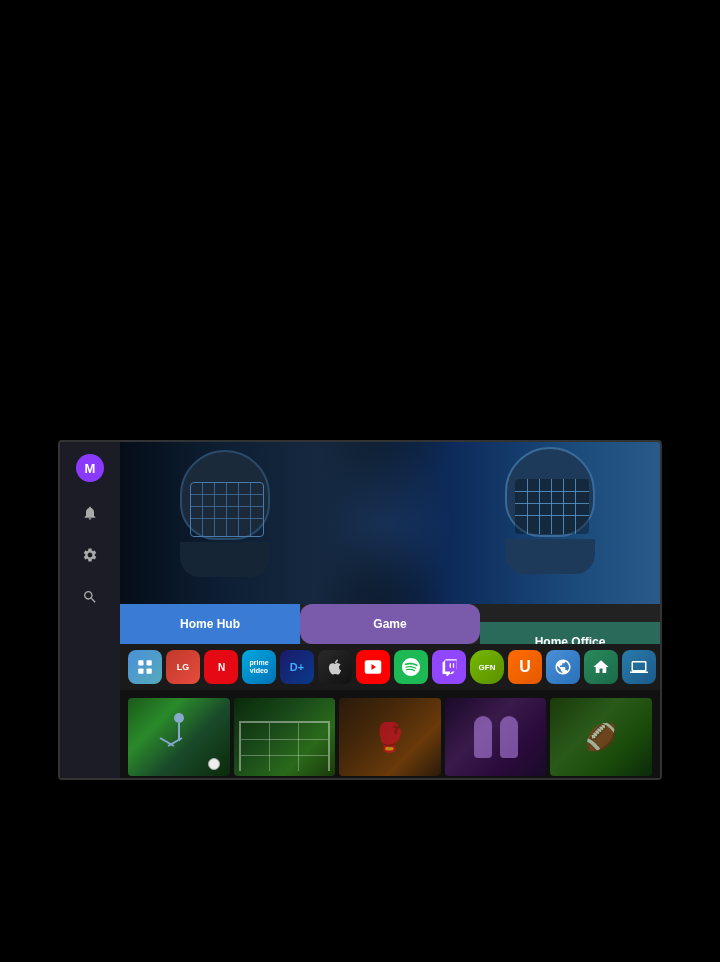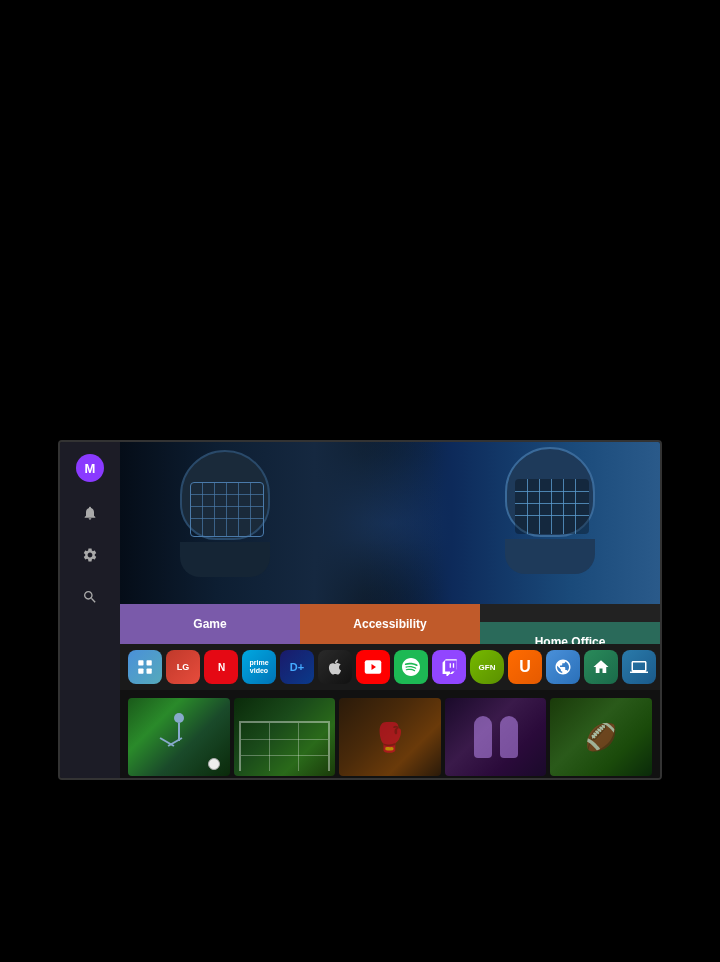--- a/index.html
+++ b/index.html
@@ -99,21 +99,21 @@
       align-items: center;
       justify-content: center;
       font-size: 12px;
       font-weight: 600;
       cursor: pointer;
       color: white;
     }
 
     .tab-home-hub { background: #3a7bd5; }
     .tab-sports { background: #5a8a2a; }
-    .tab-game { background: #7a5aaa; }
+    .tab-game { background: #7a5aaa; border-radius: 12px; }
     .tab-accessibility { background: #c05a2a; }
     .tab-home-office { background: #2a6a5a; margin-top: 35px; }
 
     
     .apps-row {
       position: absolute;
       top: 202px;
       left: 60px;
       right: 0;
       height: 46px;
@@ -276,22 +276,22 @@
         </svg>
       </div>
       <div class="sidebar-icon">
         <svg width="16" height="16" viewBox="0 0 24 24" fill="#aaa">
           <path d="M15.5 14h-.79l-.28-.27C15.41 12.59 16 11.11 16 9.5 16 5.91 13.09 3 9.5 3S3 5.91 3 9.5 5.91 16 9.5 16c1.61 0 3.09-.59 4.23-1.57l.27.28v.79l5 4.99L20.49 19l-4.99-5zm-6 0C7.01 14 5 11.99 5 9.5S7.01 5 9.5 5 14 7.01 14 9.5 11.99 14 9.5 14z"></path>
         </svg>
       </div>
     </div>
 
     <div class="tabs-bar">
+      <div class="tab tab-home-hub">Home Hub</div>
       <div class="tab tab-game">Game</div>
-      <div class="tab tab-accessibility">Accessibility</div>
       <div class="tab tab-home-office">Home Office</div>
     </div>
 
     <div class="apps-row">
 
       <div class="app-icon app-apps">
         <svg width="18" height="18" viewBox="0 0 24 24" fill="white">
           <rect x="3" y="3" width="7" height="7" rx="1"></rect>
             <rect x="14" y="3" width="7" height="7" rx="1"></rect>
             <rect x="3" y="14" width="7" height="7" rx="1"></rect>

